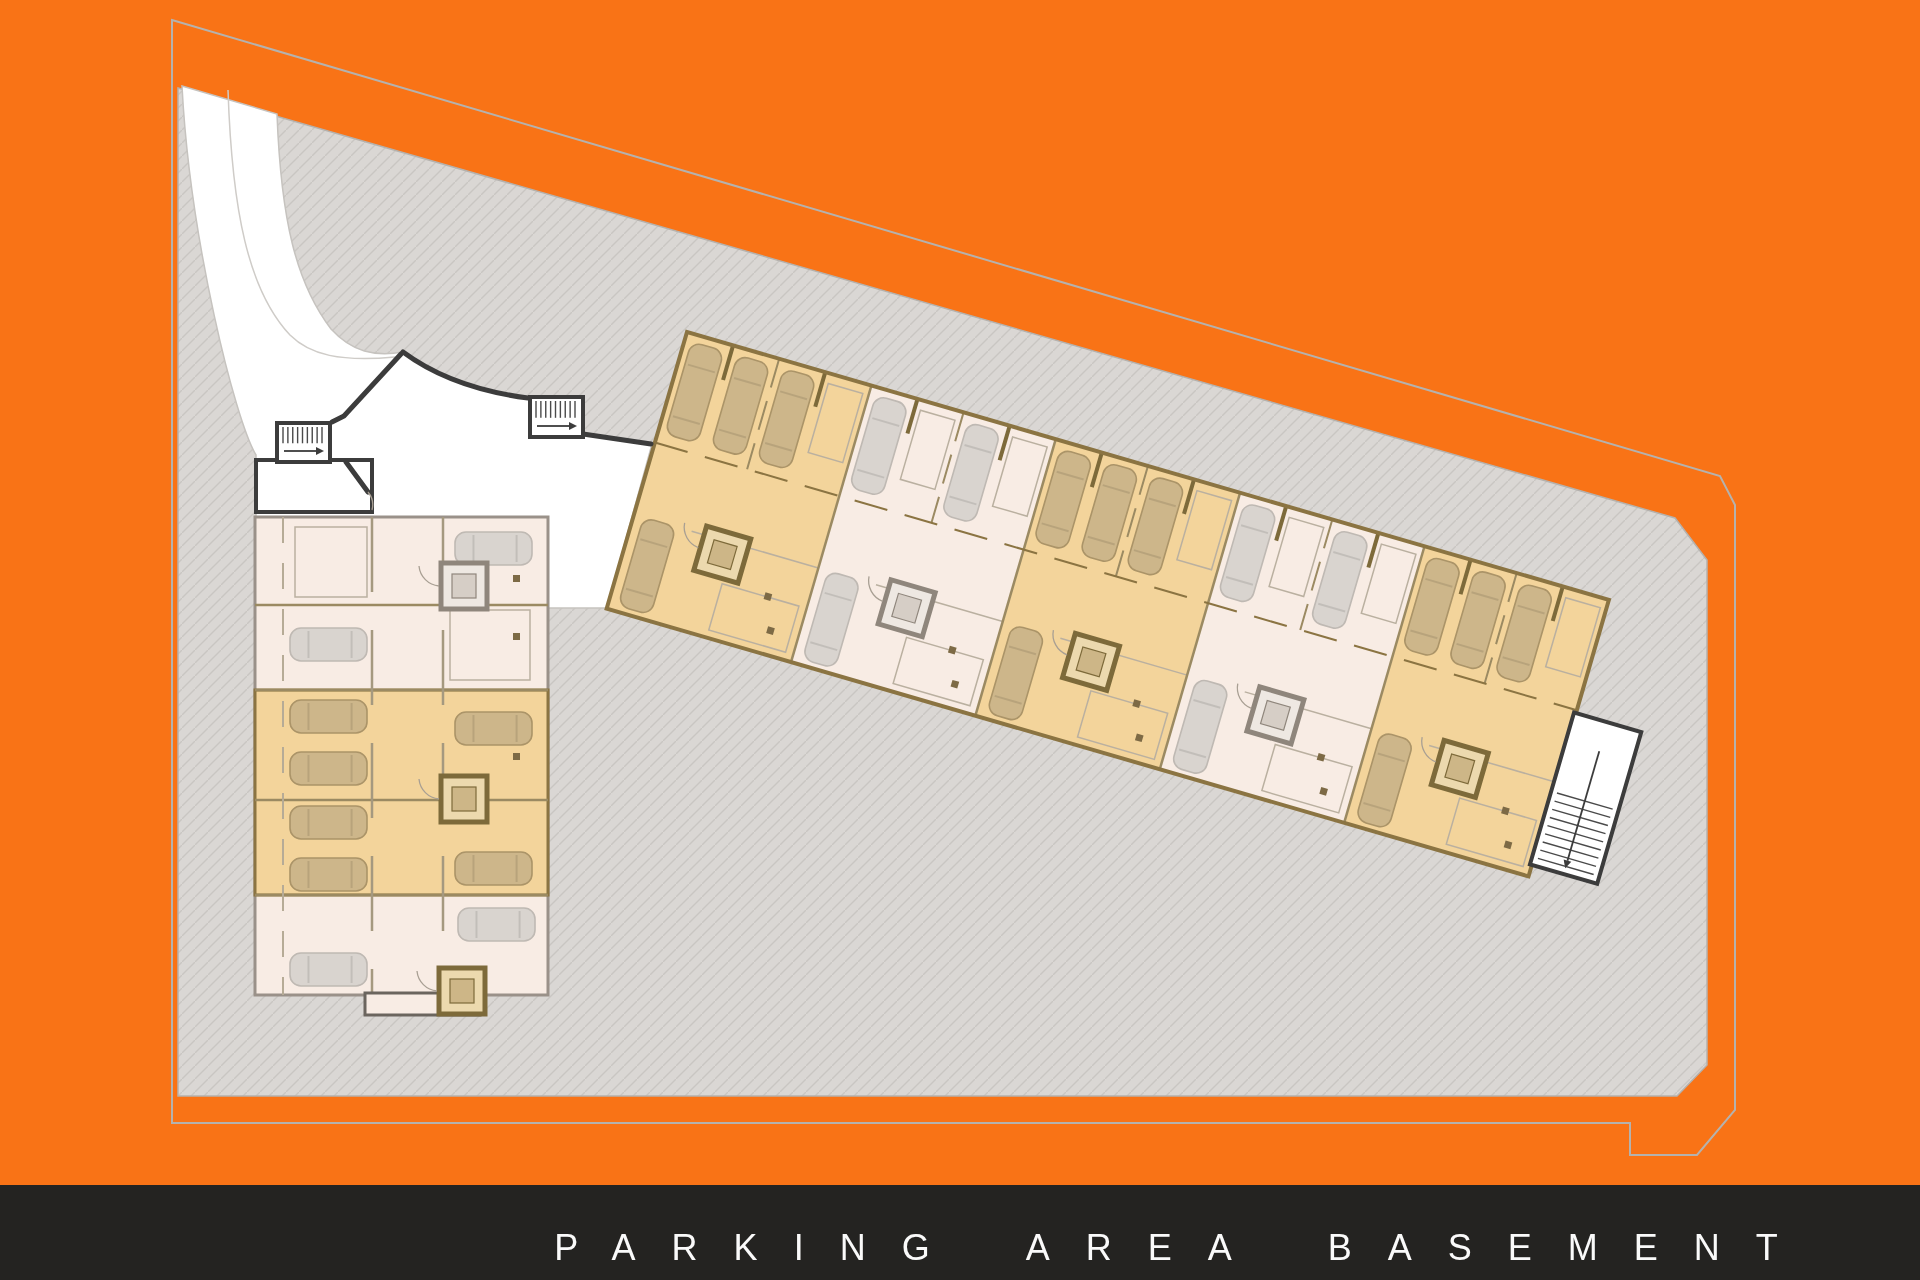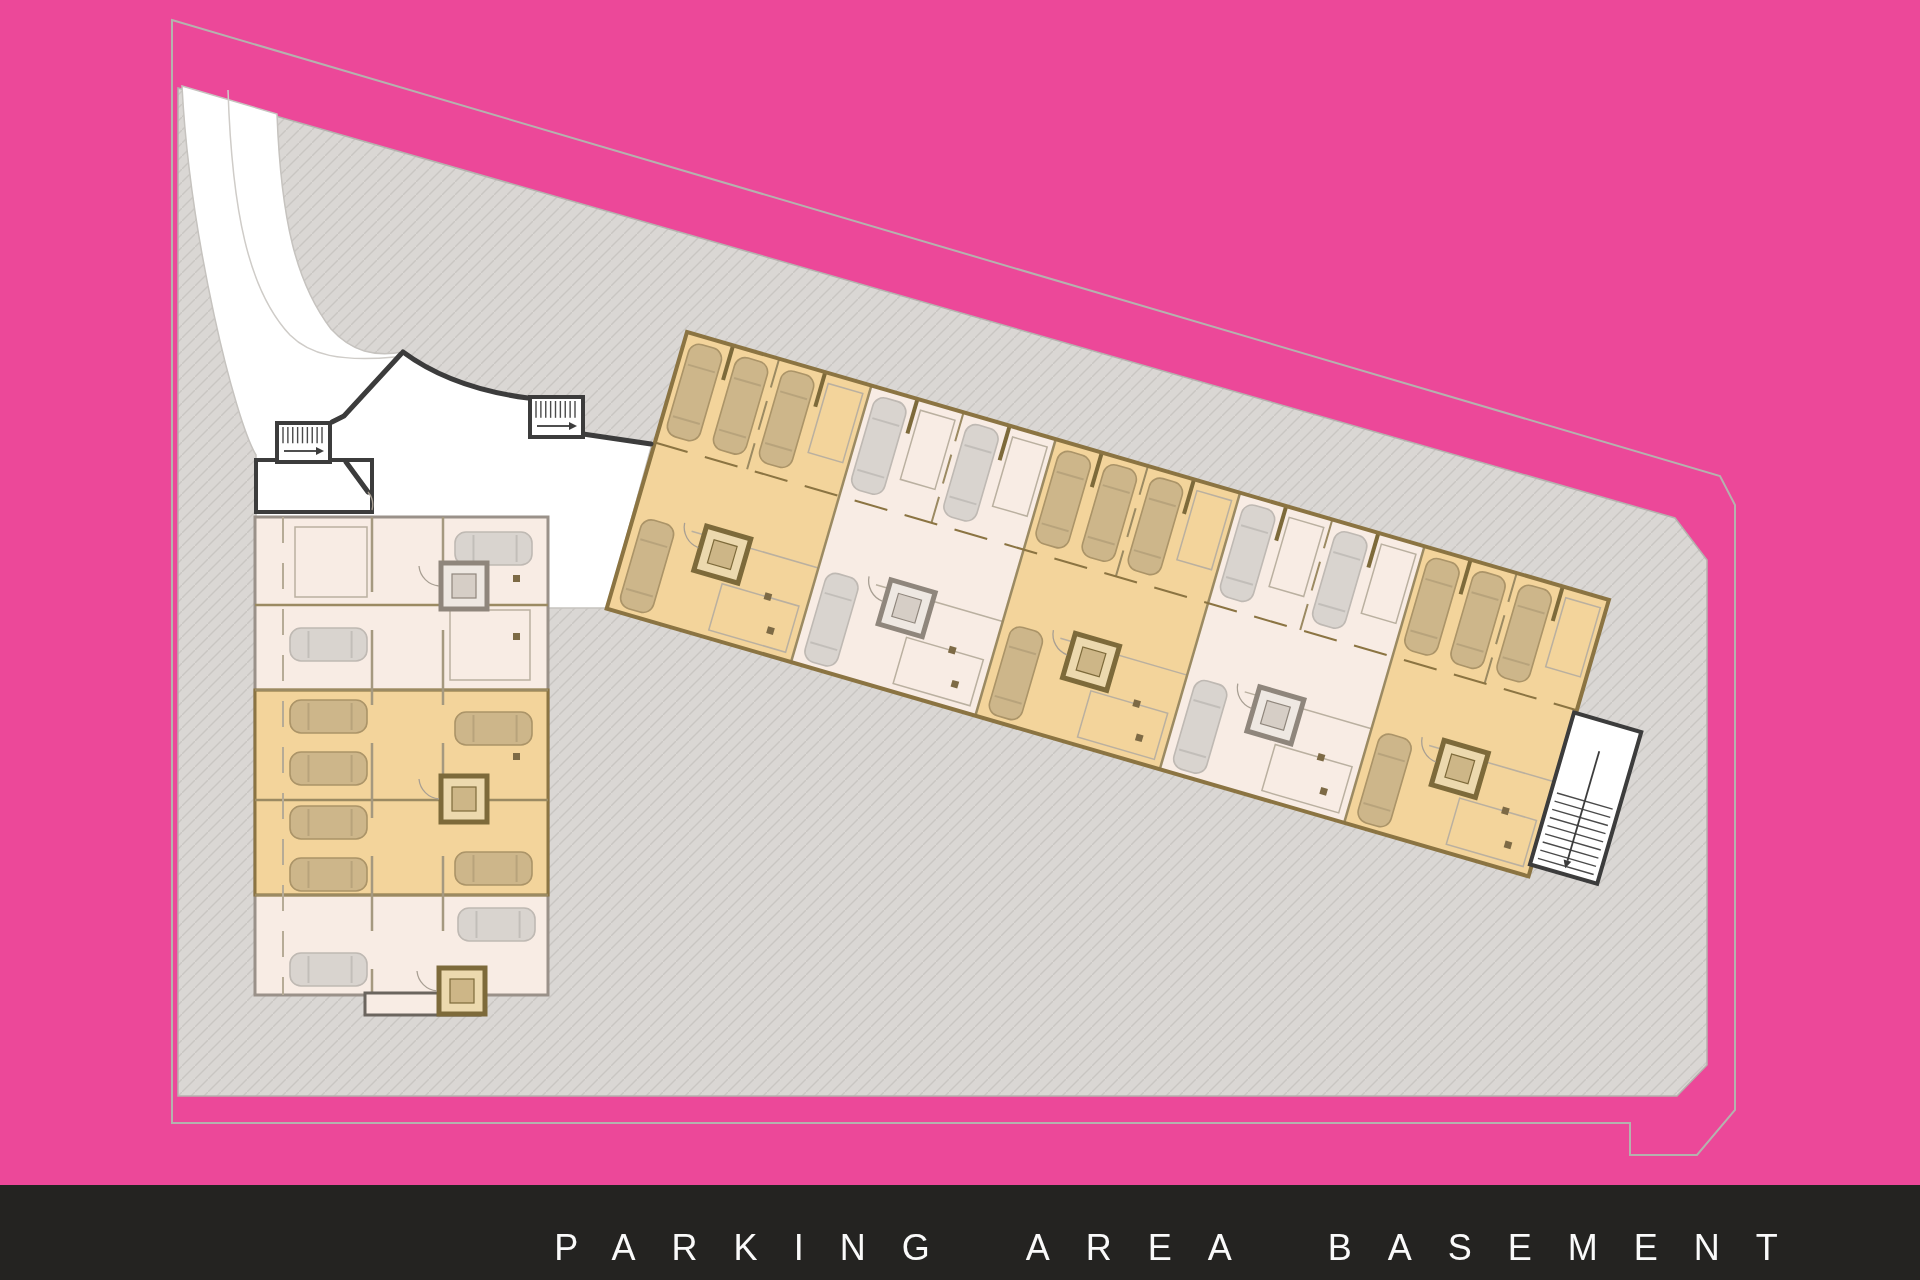--- a/index.html
+++ b/index.html
@@ -1,16 +1,16 @@
 <!DOCTYPE html>
 <html style="--boundary-line: #b5b2ae; --wall-dark: #3c3c3c; --wall-tan: #8b7442; --wall-gray: #9a9189; --unit-orange: #f3d49b; --unit-pink: #f8ece4; --footer-bg: #242321; --footer-text: #fafafa;"><head>
 <meta charset="utf-8">
 <style>
   html,body{margin:0;padding:0;background:#ffffff;}
-  #stage{position:relative;width:1920px;height:1280px;background:#ec4899;overflow:hidden;
+  #stage{position:relative;width:1920px;height:1280px;background:#f97316;overflow:hidden;
          font-family:"Liberation Sans",sans-serif;}
   svg{display:block;}
   .boundary{fill:none;stroke:var(--boundary-line);stroke-width:2;}
   .site{fill:url(#hatch);stroke:var(--boundary-line);stroke-width:1.5;}
   .white-area{fill:#ffffff;stroke:#c6c3bf;stroke-width:1.5;}
   .lane{fill:none;stroke:#cfccc8;stroke-width:1.5;}
   .wall-dark{fill:none;stroke:var(--wall-dark);stroke-width:5;stroke-linecap:round;}
   .room-white{fill:#ffffff;stroke:var(--wall-dark);stroke-width:4;}
   .unit-pink{fill:var(--unit-pink);stroke:var(--wall-gray);stroke-width:3;}
   .outline-tan{fill:none;stroke:var(--wall-tan);stroke-width:4;}

